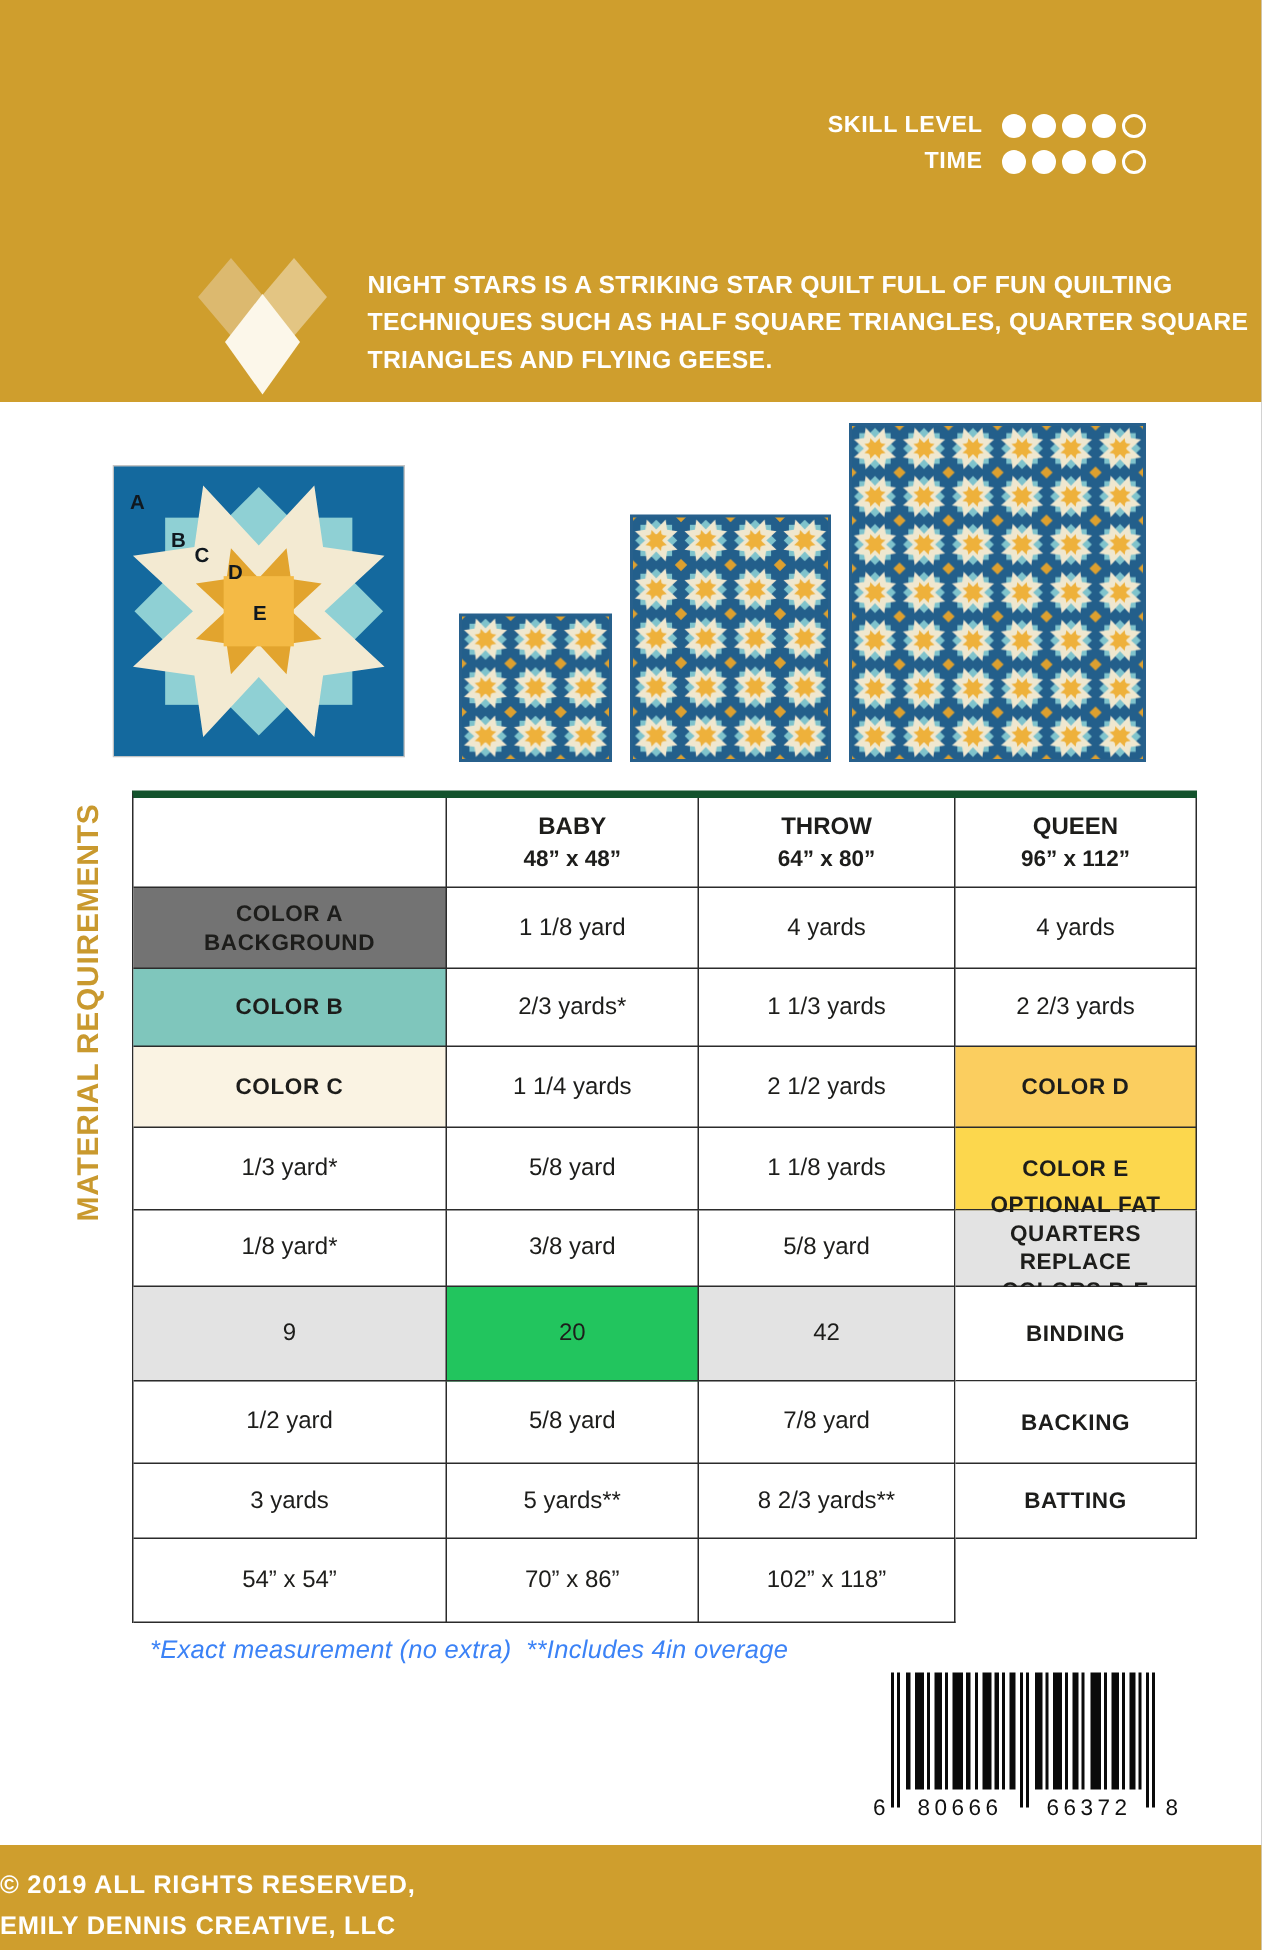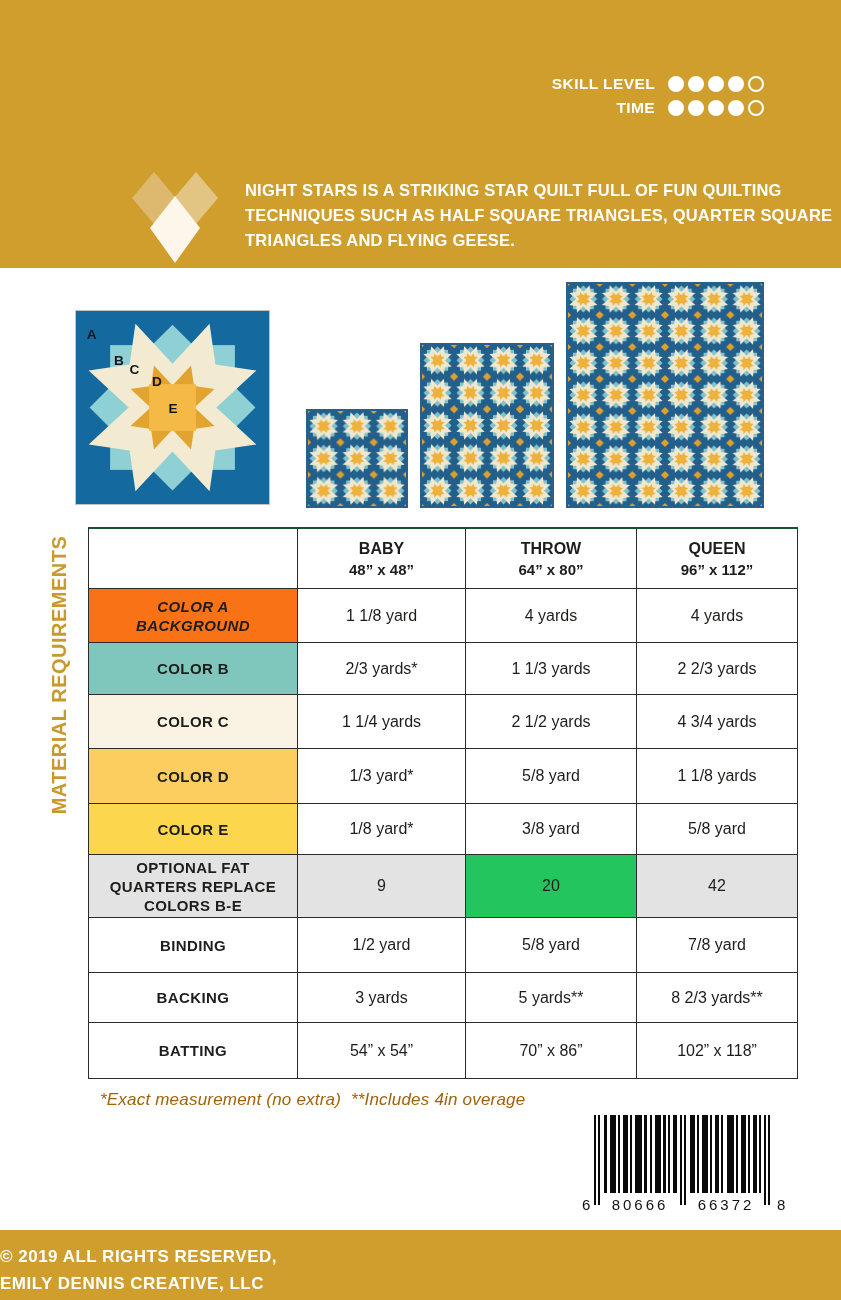--- a/index.html
+++ b/index.html
@@ -20,31 +20,31 @@
   
   .block-diagram{position:absolute;left:75px;top:310px;}
   .quilts{position:absolute;left:300px;top:280px;}
   
   .vtitle{position:absolute;left:-148px;top:661px;width:420px;height:28px;text-align:center;
           transform:rotate(-90deg);color:#c9992e;font-weight:700;font-size:20px;letter-spacing:.5px;}
   
   .mtable{position:absolute;left:88px;top:527px;display:grid;
           grid-template-columns:209px 168px 171px 161px;
           grid-template-rows:60px 54px 52px 54px 55px 51px 63px 55px 50px 56px;
-          border-top:2px solid #14532d;border-left:1px solid #2b2b2b;background:#fff;}
+          border-top:5px solid #14532d;border-left:1px solid #2b2b2b;background:#fff;}
   .cell{border-right:1px solid #2b2b2b;border-bottom:1px solid #2b2b2b;
         display:flex;flex-direction:column;align-items:center;justify-content:center;
         text-align:center;box-sizing:border-box;color:#1d1d1b;}
   .th{font-weight:700;font-size:16px;line-height:21px;}
   .hsize{font-weight:700;font-size:15px;}
   .rl{font-weight:700;font-size:15px;line-height:19px;letter-spacing:.4px;white-space:pre-line;}
   .v{font-size:16px;}
   
   .footnote{position:absolute;left:100px;top:1090px;font-style:italic;font-size:17px;
-            color:#a16207;white-space:pre;letter-spacing:.2px;}
+            color:#3b82f6;white-space:pre;letter-spacing:.2px;}
   .barcode{position:absolute;left:580px;top:1113px;}
   .barcode text{font-size:15px;fill:#111;font-family:"Liberation Sans",sans-serif;}
   .band-bottom{position:absolute;left:0;top:1230px;width:841px;height:70px;background:#cf9e2d;
                box-sizing:border-box;padding:13px 64px 0 0;text-align:left;color:#fff;
                font-weight:600;font-size:17px;line-height:27px;letter-spacing:.5px;}
 </style>
 </head>
 <body>
 
 <div class="page">
@@ -157,35 +157,34 @@
     </div>
     <div class="cell th">
       <div>THROW</div>
       <div class="hsize">64” x 80”</div>
     </div>
     <div class="cell th">
       <div>QUEEN</div>
       <div class="hsize">96” x 112”</div>
     </div>
 
-    <div class="cell rl" style="background: #f97316; font-style: italic;">COLOR A
+    <div class="cell rl" style="background: #737373;">COLOR A
 BACKGROUND</div>
     <div class="cell v">1 1/8 yard</div>
     <div class="cell v">4 yards</div>
     <div class="cell v">4 yards</div>
 
     <div class="cell rl" style="background: rgb(127, 198, 188);">COLOR B</div>
     <div class="cell v">2/3 yards*</div>
     <div class="cell v">1 1/3 yards</div>
     <div class="cell v">2 2/3 yards</div>
 
     <div class="cell rl" style="background: rgb(250, 243, 227);">COLOR C</div>
     <div class="cell v">1 1/4 yards</div>
     <div class="cell v">2 1/2 yards</div>
-    <div class="cell v">4 3/4 yards</div>
 
     <div class="cell rl" style="background: rgb(251, 206, 95);">COLOR D</div>
     <div class="cell v">1/3 yard*</div>
     <div class="cell v">5/8 yard</div>
     <div class="cell v">1 1/8 yards</div>
 
     <div class="cell rl" style="background: rgb(252, 215, 77);">COLOR E</div>
     <div class="cell v">1/8 yard*</div>
     <div class="cell v">3/8 yard</div>
     <div class="cell v">5/8 yard</div>

